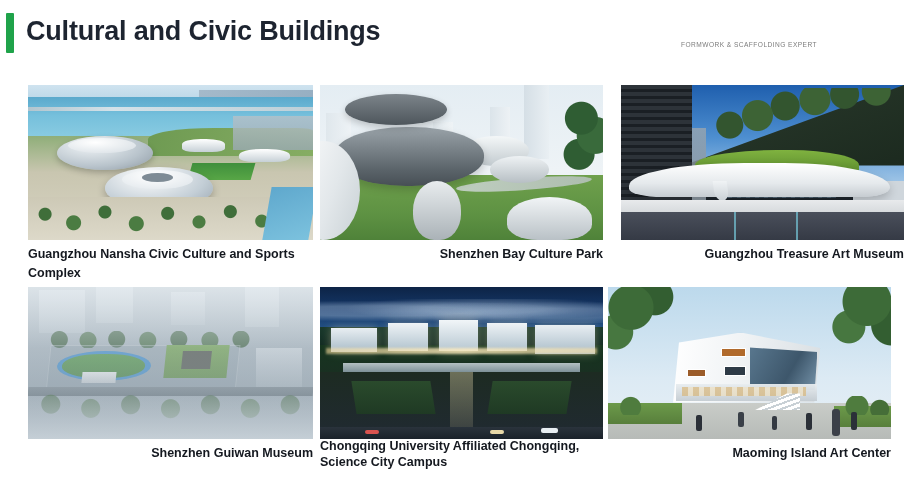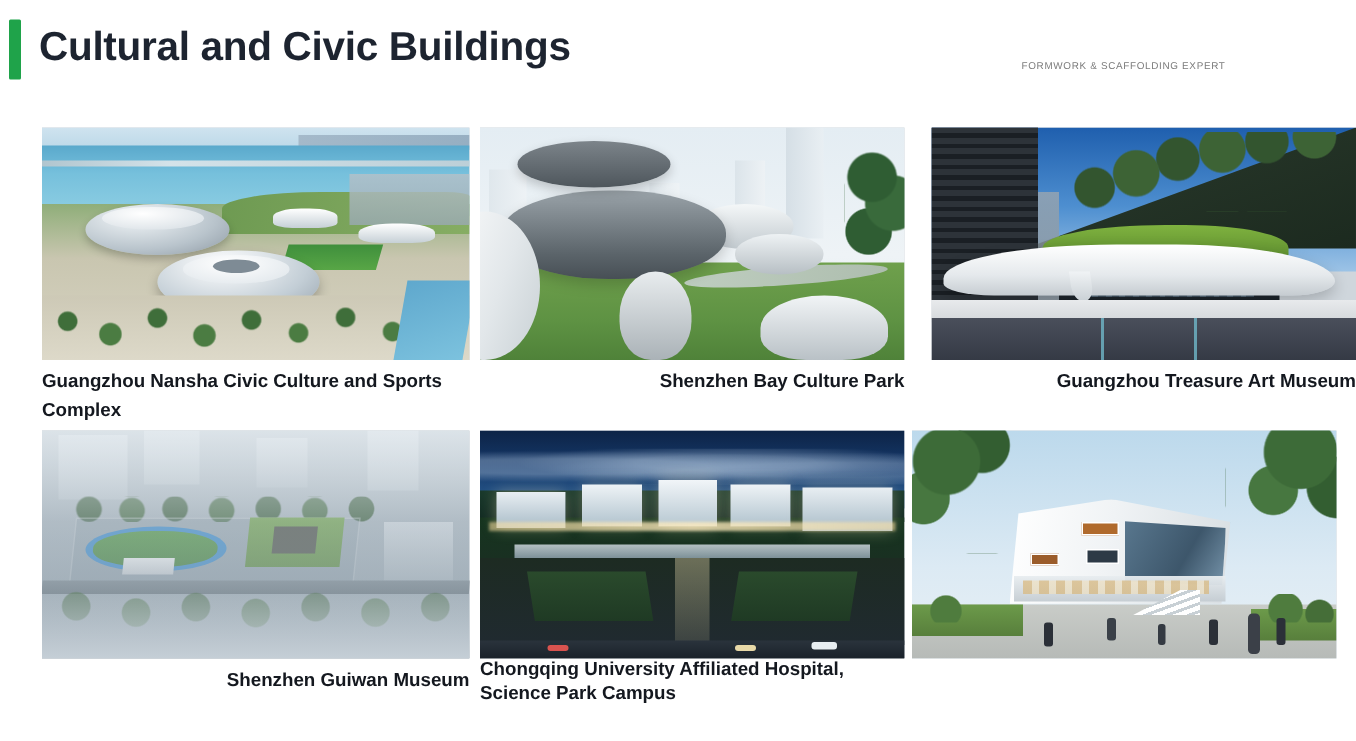--- a/index.html
+++ b/index.html
@@ -456,21 +456,21 @@
         <div class="ly s5-plaza"></div>
           <div class="ly s5-axis"></div>
         <div class="ly s5-lawn-l"></div>
           <div class="ly s5-lawn-r"></div>
         <div class="ly s5-street"></div>
         <div class="ly s5-car1"></div>
           <div class="ly s5-car2"></div>
           <div class="ly s5-car3"></div>
       </div>
     </div>
-    <div class="caption left" style="top:152px;width:280px;line-height:1.25;">Chongqing University Affiliated Hospital, Science Park Campus</div>
+    <div class="caption left" style="top:152px;width:280px;line-height:1.25;">Chongqing University Affiliated Chongqing, Science City Campus</div>
   </div>
 
   <div class="cell" style="left:608px;top:287px;width:283px;height:152px;">
     <div class="thumb" style="width:283px;height:152px;">
       <div class="sc">
         <div class="ly s6-sky"></div>
         <div class="ly s6-ground"></div>
         <div class="ly s6-grass-l"></div>
           <div class="ly s6-grass-r"></div>
         <div class="ly s6-bld"></div>
@@ -485,15 +485,16 @@
           <div class="ly s6-tree-r"></div>
         <div class="ly s6-shrub"></div>
         <div class="ly s6-p1"></div>
           <div class="ly s6-p2"></div>
           <div class="ly s6-p3"></div>
         <div class="ly s6-p4"></div>
           <div class="ly s6-p5"></div>
           <div class="ly s6-p6"></div>
       </div>
     </div>
+    <div class="caption center" style="top:157px;">Maoming Island Art Center</div>
   </div>
 
 </div>
 
 </body></html>

